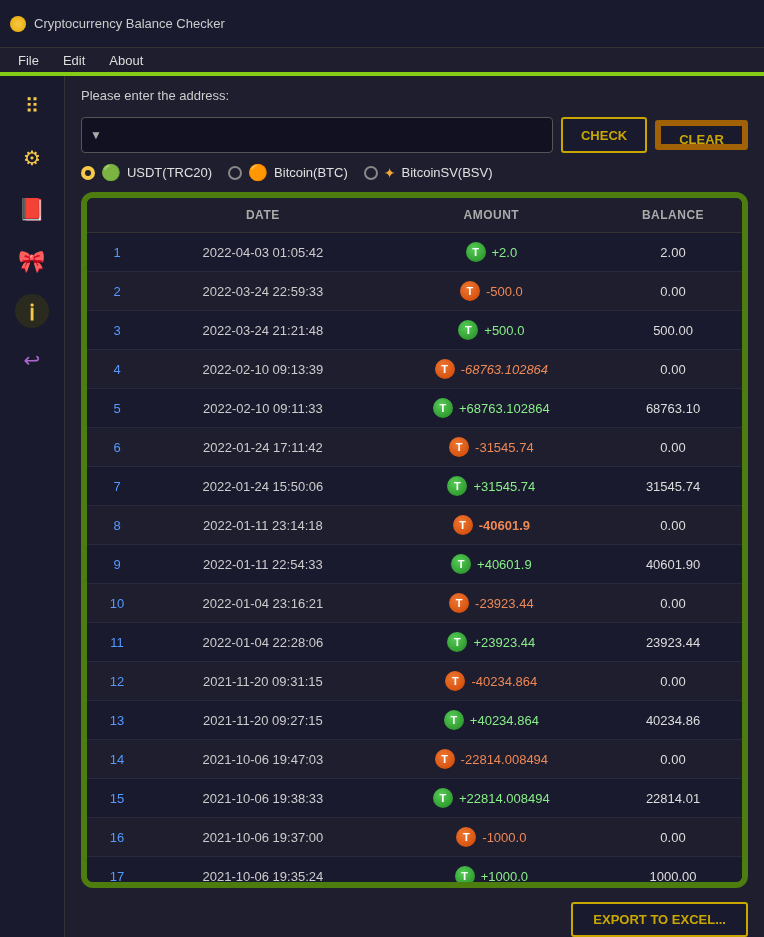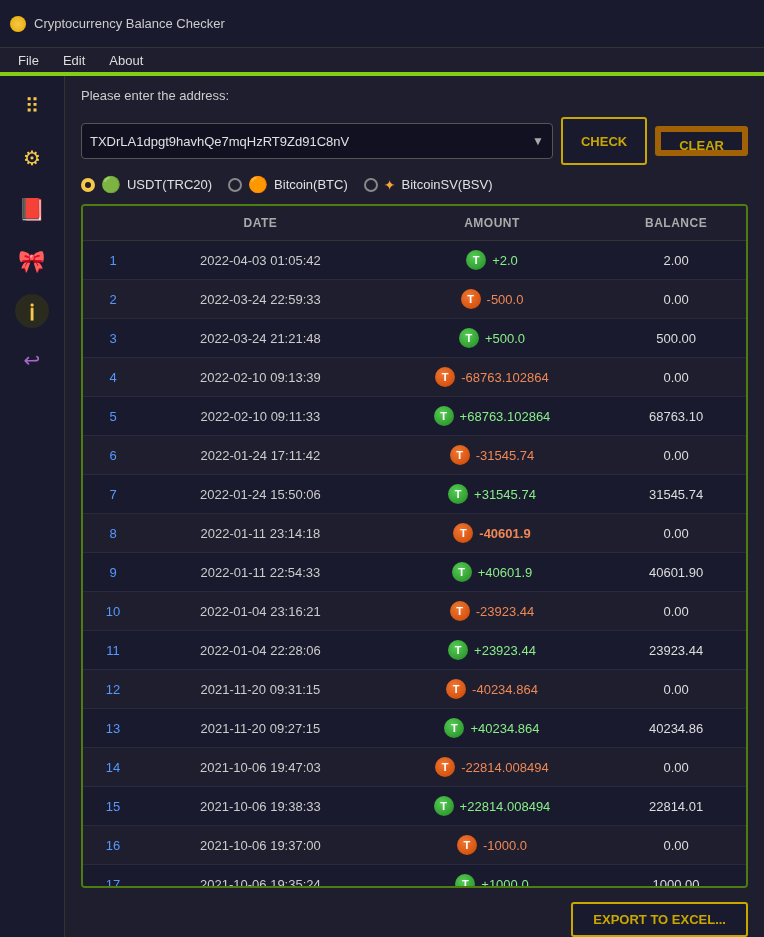--- a/index.html
+++ b/index.html
@@ -126,21 +126,21 @@
 
     .btn-check {
       background: #1a1a2e;
       border: 2px solid #c8a800;
       color: #c8a800;
       font-weight: bold;
       font-size: 13px;
       padding: 6px 18px;
       cursor: pointer;
       border-radius: 3px;
-      height: 48px;
+      height: 36px;
     }
 
     .btn-clear {
       background: #1a1a2e;
       border: 6px solid #a16207;
       color: #c8a800;
       font-weight: bold;
       font-size: 13px;
       padding: 6px 18px;
       cursor: pointer;
@@ -178,22 +178,22 @@
     }
 
     .coin-icon {
       font-size: 16px;
     }
 
     
     .table-container {
       flex: 1;
       overflow-y: auto;
-      border: 2px solid #4d7c0f;
-      border-radius: 4px;
+      border: 6px solid #4d7c0f;
+      border-radius: 12px;
       position: relative;
     }
     .table-container::-webkit-scrollbar {
       width: 10px;
     }
     .table-container::-webkit-scrollbar-track {
       background: #1a1a2e;
     }
     .table-container::-webkit-scrollbar-thumb {
       background: #888;
@@ -314,21 +314,20 @@
     <div class="sidebar-icon" style="color:#f7c948; font-size:22px; font-weight:bold; background:#2a2a1e; border-radius:50%; width:34px; height:34px; display:flex; align-items:center; justify-content:center;">ℹ</div>
     <div class="sidebar-icon" style="color:#aa66cc; font-size:20px;">↩</div>
   </div>
 
   <div class="content">
 
     <div class="prompt-label">Please enter the address:</div>
 
     <div class="input-row">
       <div class="address-input-wrapper">
-        <input class="address-input" value="TXDrLA1dpgt9havhQe7mqHzRT9Zd91C8nV" type="text" style="">
         <span class="dropdown-arrow">▼</span>
       </div>
       <button class="btn-check">CHECK</button>
       <button class="btn-clear">CLEAR</button>
     </div>
 
     <div class="coin-selector">
 
       <div class="coin-option">
         <div class="radio-circle selected">
@@ -395,21 +394,21 @@
                 </div>
               </td>
               <td>500.00</td>
             </tr>
             <tr>
               <td>4</td>
               <td>2022-02-10 09:13:39</td>
               <td>
                 <div class="amount-cell">
                   <span class="coin-dot coin-dot-red" style="color: rgb(255, 255, 255); font-weight: bold; font-size: 11px;">T</span>
-                  <span style="color: rgb(238, 136, 85);">-68763.102864</span>
+                  <span style="color: rgb(238, 136, 85); font-style: italic;">-68763.102864</span>
                 </div>
               </td>
               <td>0.00</td>
             </tr>
             <tr>
               <td>5</td>
               <td>2022-02-10 09:11:33</td>
               <td>
                 <div class="amount-cell">
                   <span class="coin-dot coin-dot-green" style="color: rgb(255, 255, 255); font-weight: bold; font-size: 11px;">T</span>

